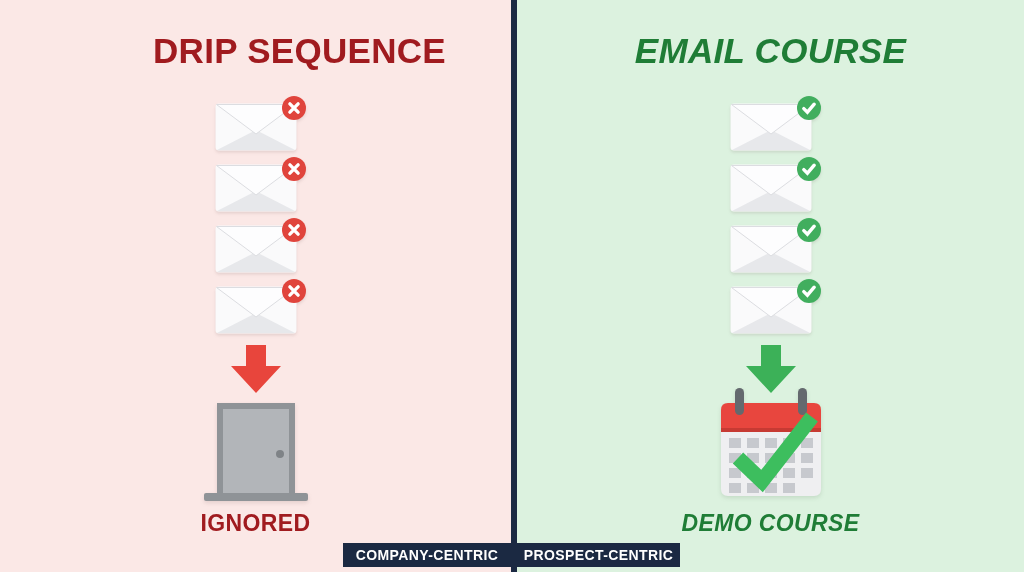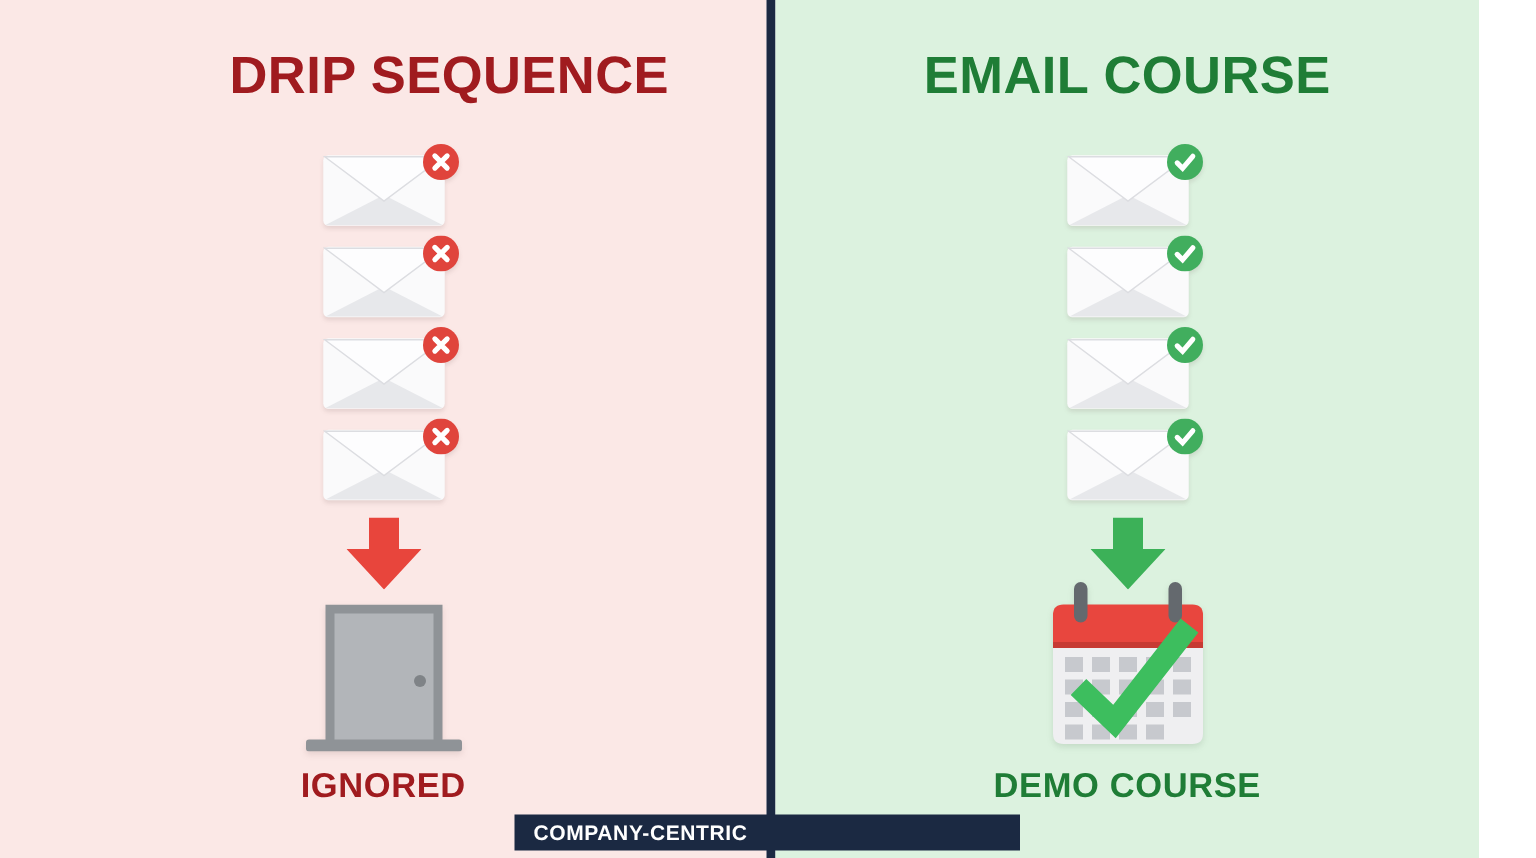--- a/index.html
+++ b/index.html
@@ -3,21 +3,21 @@
 <meta charset="utf-8">
 <style>
   * { margin:0; padding:0; box-sizing:border-box; }
   html,body { width:1024px; height:572px; }
   body { font-family:"Liberation Sans", sans-serif; overflow:hidden; background:#fff; }
 
   .stage { position:relative; width:1024px; height:572px; }
 
   .panel { position:absolute; top:0; height:572px; }
   .panel.left  { left:0;   width:511px; background:var(--left-bg,#fbe8e6); }
-  .panel.right { left:517px; width:469px; background:var(--right-bg,#dcf2df); }
+  .panel.right { left:517px; width:507px; background:var(--right-bg,#dcf2df);font-style:italic; }
 
   .divider { position:absolute; left:511px; top:0; width:6px; height:572px;
              background:var(--navy,#1b2942); }
 
   .abs-center { position:absolute; left:50%; transform:translateX(-50%); }
 
   .title { top:33px; font-size:35px; font-weight:bold; letter-spacing:0.3px;
            white-space:nowrap; line-height:1; }
   .title.red   { color:var(--red-title,#a01b1f);margin-left:44px; }
   .title.green { color:var(--green-title,#1f7d36); }
@@ -223,15 +223,16 @@
       </g>
       <path class="cal-check" d="M17,70 L41,93 L91,29"></path>
     </svg>
 
     <div class="abs-center result green">DEMO COURSE</div>
   </section>
 
   <footer class="footer">
     <div class="cell l">COMPANY-CENTRIC</div>
     <div class="gap"></div>
+    <div class="cell r">PROSPECT-CENTRIC</div>
   </footer>
 
 </div>
 
 </body></html>

